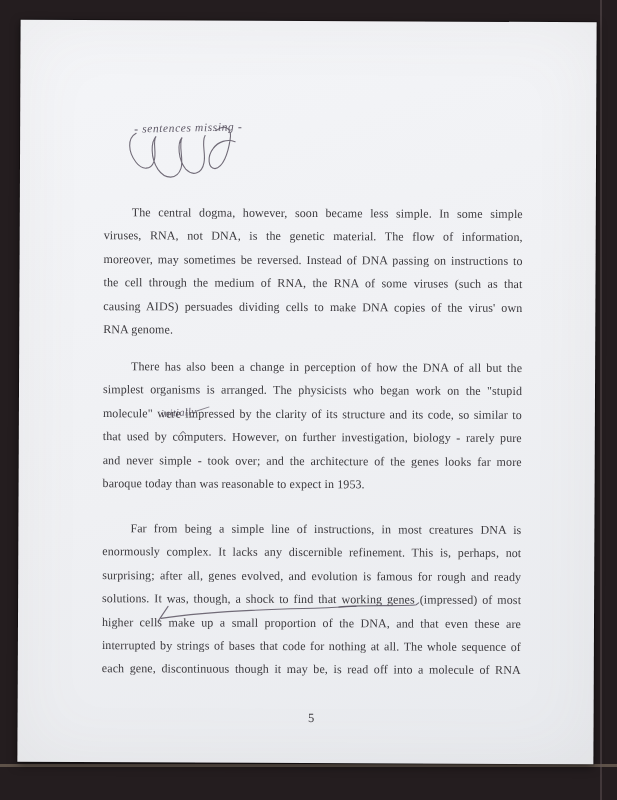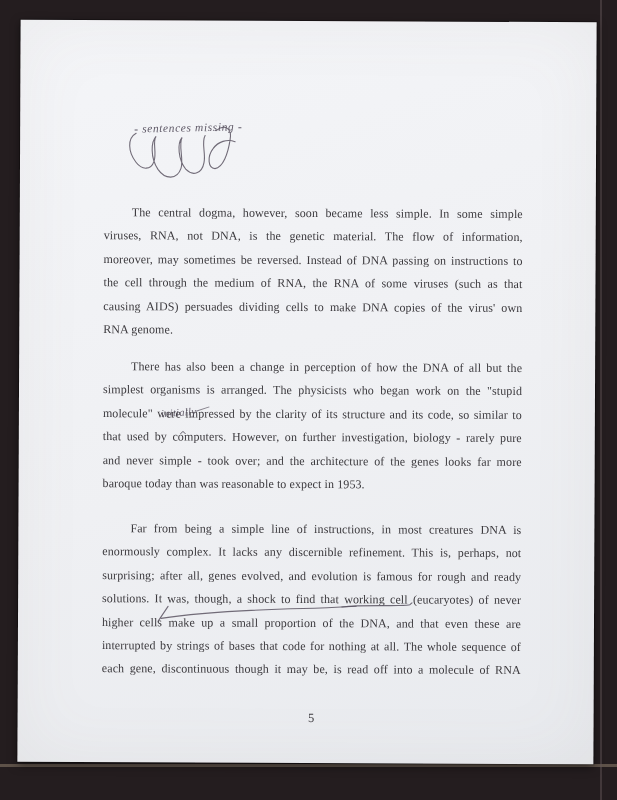--- a/index.html
+++ b/index.html
@@ -124,23 +124,23 @@
       <div class="line"><span>molecule" were</span><span class="ins-anchor"><span class="hand-word">initially</span><span class="caret-mark">^</span></span><span> impressed by the clarity of its structure and its code, so similar to</span></div>
       <div class="line">that used by computers.  However, on further investigation, biology - rarely pure</div>
       <div class="line">and never simple - took over; and the architecture of the genes looks far more</div>
       <div class="line last">baroque today than was reasonable to expect in 1953.</div>
     </div>
 
     <div class="textblock p3">
       <div class="line indent">Far from being a simple line of instructions, in most creatures DNA is</div>
       <div class="line">enormously complex.  It lacks any discernible refinement.  This is, perhaps, not</div>
       <div class="line">surprising; after all, genes evolved, and evolution is famous for rough and ready</div>
-      <div class="line"><span>solutions.  It was, though, a shock to find that </span><span class="hand-underlined"><span>working cell</span><svg viewBox="0 0 100 10" preserveAspectRatio="none">
+      <div class="line"><span>solutions.  It was, though, a shock to find that </span><span class="hand-underlined"><span>working genes</span><svg viewBox="0 0 100 10" preserveAspectRatio="none">
               <path d="M 1,6 C 25,3.5 55,4.5 80,3.8 C 90,3.5 95,3.2 96,2.8 L 99,0.5" fill="none" stroke="#5a5462" stroke-width="1.1" stroke-linecap="round" vector-effect="non-scaling-stroke" opacity=".85"></path>
-            </svg></span><span> (eucaryotes) of never</span></div>
+            </svg></span><span> (impressed) of most</span></div>
       <div class="line">higher cells make up a small proportion of the DNA, and that even these are</div>
       <div class="line">interrupted by strings of bases that code for nothing at all.  The whole sequence of</div>
       <div class="line">each gene, discontinuous though it may be, is read off into a molecule of RNA</div>
     </div>
 
     <div class="pageno">5</div>
   </div>
 </div>
 
 </body></html>

